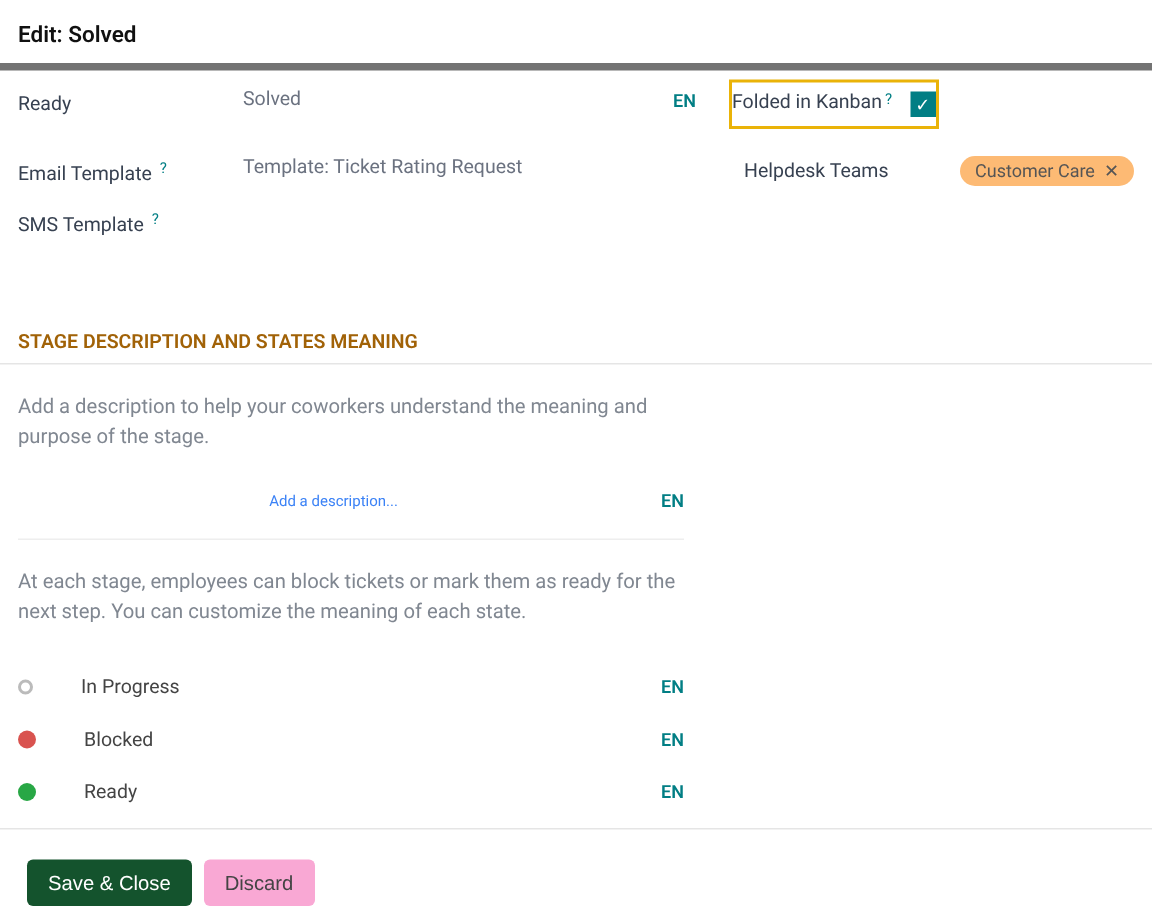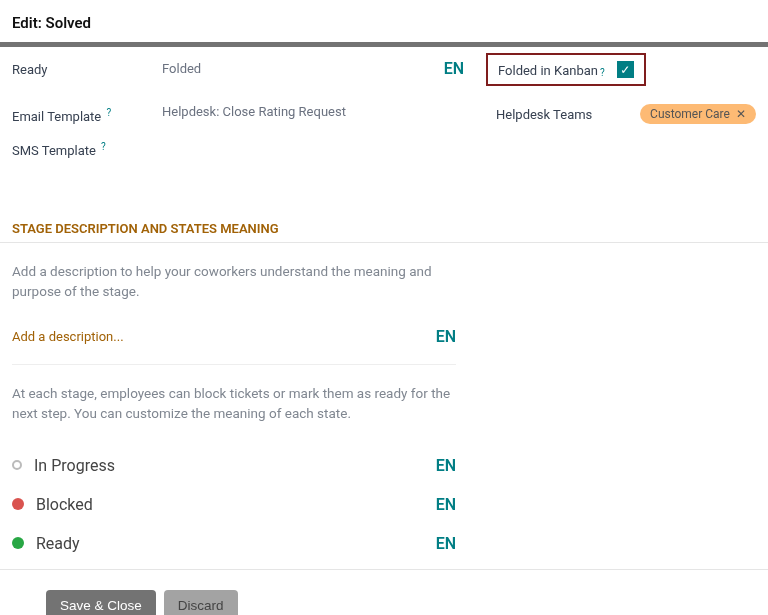--- a/index.html
+++ b/index.html
@@ -42,21 +42,21 @@
     align-items: center;
   }
   .value-col .val {
     flex: 1;
     color: #6b7280;
     font-size: 13px;
   }
   .lang {
     color: #017e84;
     font-weight: 600;
-    font-size: 16px;
+    font-size: 12px;
     margin-left: 8px;
     cursor: pointer;
   }
   .right-col {
     width: 260px;
     margin-left: 32px;
   }
   .help {
     color: #017e84;
     font-size: 10px;
@@ -69,24 +69,24 @@
     height: 17px;
     background: #017e84;
     display: inline-flex;
     align-items: center;
     justify-content: center;
     color: #fff;
     font-size: 12px;
     cursor: pointer;
   }
   .highlight-box {
-    border: 2px solid #7f1d1d;
+    border: 2px solid #eab308;
     display: inline-flex;
-    align-items: flex-end;
-    padding: 6px 10px;
+    align-items: flex-start;
+    padding: 6px 0;
     margin-top: -6px;
     margin-left: -10px;
     margin-bottom: 4px;
   }
   .tag {
     display: inline-flex;
     align-items: center;
     background: #fdba74;
     border-radius: 12px;
     padding: 3px 10px;
@@ -124,98 +124,99 @@
   }
   .desc-row {
     display: flex;
     align-items: center;
     padding: 4px 0 18px 0;
     border-bottom: 1px solid #eee;
     margin-bottom: 18px;
   }
   .desc-row .desc-input {
     flex:1;
-    color: #a16207;
-    font-size: 13px;
+    color: #3b82f6;
+    font-size: 10px;
+    text-align: center;
   }
   .state-row {
     display: flex;
     align-items: center;
     padding: 10px 0;
   }
   .state-dot {
     width: 12px;
     height: 12px;
     border-radius: 50%;
     margin-right: 12px;
   }
   .dot-grey { background:#fff; border: 2px solid #bbb; width:10px; height:10px; }
   .dot-red { background: #d9534f; }
   .dot-green { background: #28a745; }
   .state-name {
     flex:1;
     color:#444;
-    font-size:16px;
+    font-size:13px;
+    margin-left:20px;
   }
   .footer {
     padding: 20px 12px 12px 18px;
     display: flex;
     gap: 8px;
   }
   .btn {
     border-radius: 4px;
     padding: 8px 14px;
     font-size: 13.5px;
     font-weight: 500;
     cursor: pointer;
     border: none;
   }
   .btn-primary {
-    background: #737373;
+    background: #14532d;
     color: #fff;
-    margin-left: 28px;
   }
   .btn-secondary {
-    background: #a3a3a3;
+    background: #f9a8d4;
     color: #444;
   }
 </style>
 </head>
 <body>
 
 <div class="header">
   <h1>Edit: Solved</h1>
 </div>
 
 <div class="content">
   <div class="row">
     <div class="label-col">Ready</div>
     <div class="value-col">
-      <span class="val">Folded</span>
+      <span class="val">Solved</span>
       <span class="lang">EN</span>
     </div>
     <div class="right-col">
       <span class="highlight-box">
         <span style="font-weight:400;color:#374151">Folded in Kanban</span>
         <span class="help">?</span>
         <span style="width:12px; display:inline-block"></span>
         <span class="checkbox">
           <span>✓</span>
         </span>
       </span>
     </div>
   </div>
 
   <div class="row">
     <div class="label-col">
       <span>Email Template</span>
       <span class="help">?</span>
     </div>
     <div class="value-col">
-      <span class="val">Helpdesk: Close Rating Request</span>
+      <span class="val">Template: Ticket Rating Request</span>
     </div>
     <div class="right-col">
       <div style="display:flex;align-items:center">
         <span style="flex:1">Helpdesk Teams</span>
         <span class="tag">
           <span>Customer Care</span>
           <span class="tag-x">✕</span>
         </span>
       </div>
     </div>

